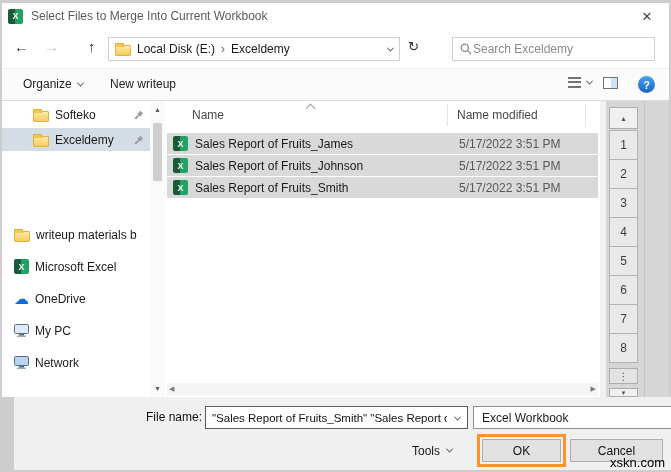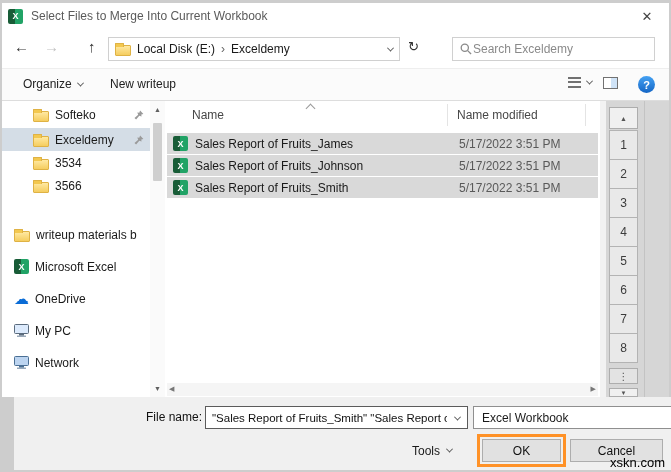--- a/index.html
+++ b/index.html
@@ -147,28 +147,20 @@
     </div>
     <div class="side-item indent selected" style="top:27px;">
       <span class="folder"></span>
       <span class="lbl">Exceldemy</span>
       <span class="pin">
         <svg width="10" height="10" viewBox="0 0 10 10">
             <path d="M6.1 0.6 L9.4 3.9 L7.3 4.6 L7.5 6.6 L5.3 5.8 L2.1 9.5 L0.5 8 L4.2 4.7 L3.3 2.5 L5.3 2.7 Z" fill="#9a9a9a"></path>
           </svg>
       </span>
     </div>
-    <div class="side-item indent" style="top:50px;">
-      <span class="folder"></span>
-      <span class="lbl">3534</span>
-    </div>
-    <div class="side-item indent" style="top:73px;">
-      <span class="folder"></span>
-      <span class="lbl">3566</span>
-    </div>
     <div class="side-item" style="top:122px;">
       <span class="folder"></span>
       <span class="lbl">writeup materials b</span>
     </div>
     <div class="side-item" style="top:154px;">
       <span class="xlicon"></span>
       <span class="lbl">Microsoft Excel</span>
     </div>
     <div class="side-item" style="top:186px;">
       <span class="cloud">☁</span>

